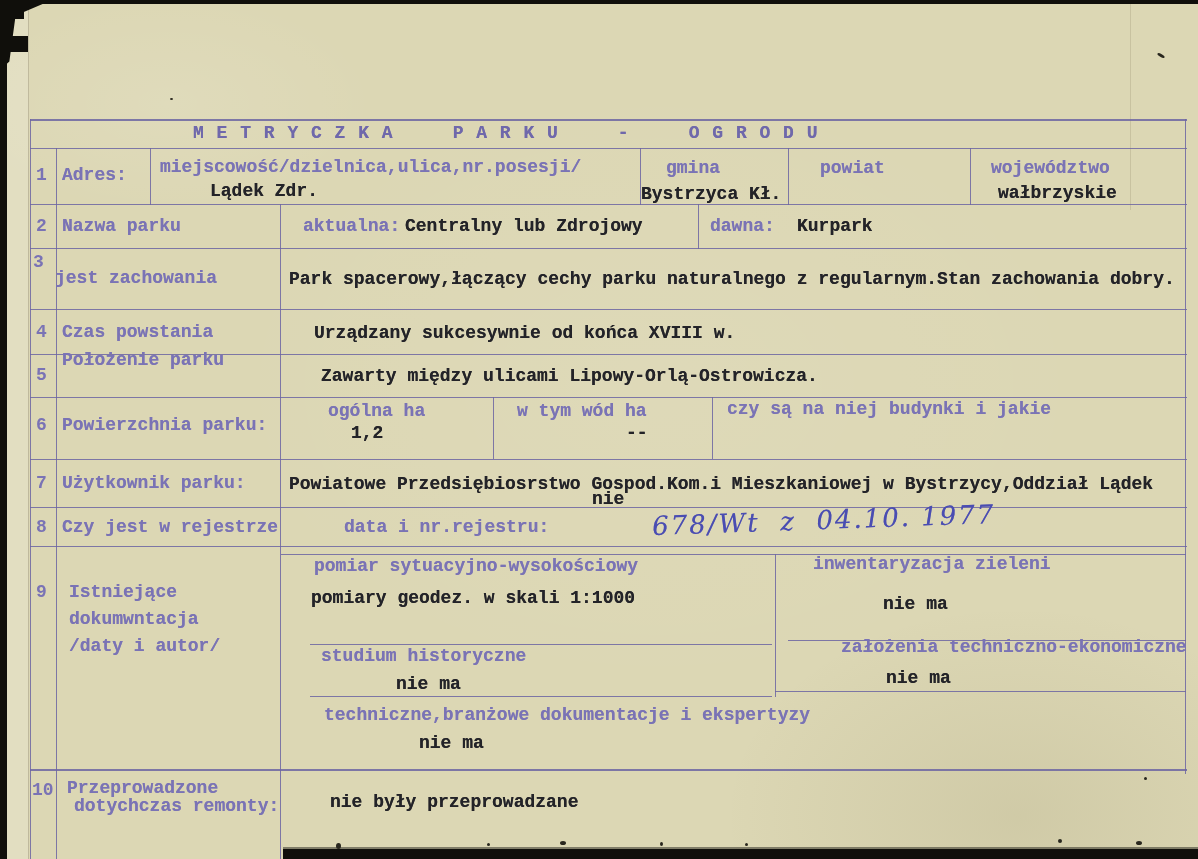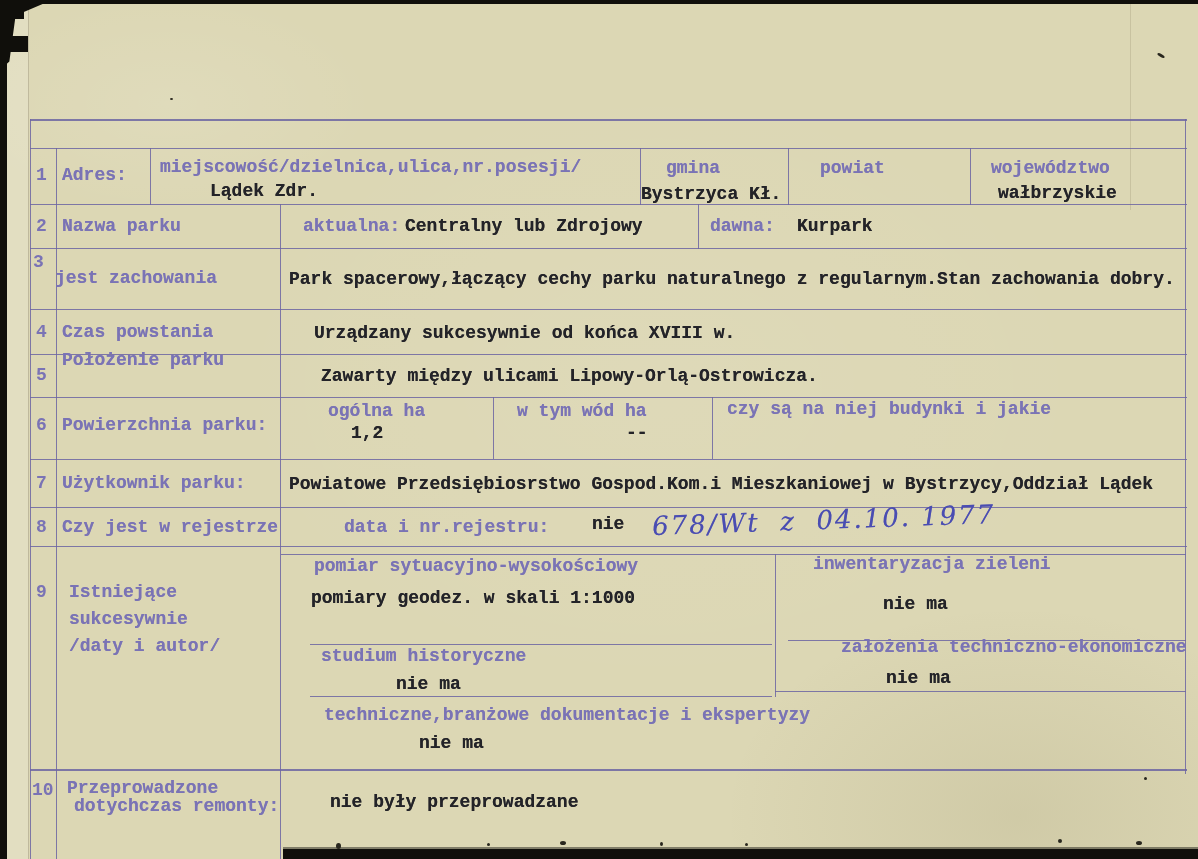--- a/index.html
+++ b/index.html
@@ -28,20 +28,21 @@
   .fold{position:absolute;left:1130px;top:0;width:1px;height:210px;background:rgba(110,100,70,0.18);}
 </style>
 </head>
 <body>
 
 <div class="scan">
 
   <div class="strip-light"></div>
   <div class="fold"></div>
 
+  <div class="t title" style="left:193px;top:123px">M E T R Y C Z K A     P A R K U     -     O G R O D U</div>
 
   <div class="hl" style="left:30px;top:119px;width:1157px;height:2px"></div>
   <div class="hl" style="left:30px;top:148px;width:1157px"></div>
   <div class="hl" style="left:30px;top:204px;width:1157px"></div>
   <div class="hl" style="left:30px;top:248px;width:1157px"></div>
   <div class="hl" style="left:30px;top:309px;width:1157px"></div>
   <div class="hl" style="left:30px;top:354px;width:1157px"></div>
   <div class="hl" style="left:30px;top:397px;width:1157px"></div>
   <div class="hl" style="left:30px;top:459px;width:1157px"></div>
   <div class="hl" style="left:30px;top:507px;width:1157px"></div>
@@ -104,26 +105,26 @@
   <div class="t val" style="left:626px;top:423px">--</div>
   <div class="t lbl" style="left:727px;top:399px">czy są na niej budynki i jakie</div>
 
   <div class="t num" style="left:36px;top:473px">7</div>
   <div class="t lbl" style="left:62px;top:473px">Użytkownik parku:</div>
   <div class="t val" style="left:289px;top:474px">Powiatowe Przedsiębiosrstwo Gospod.Kom.i Mieszkaniowej w Bystrzycy,Oddział Lądek</div>
 
   <div class="t num" style="left:36px;top:517px">8</div>
   <div class="t lbl" style="left:62px;top:517px">Czy jest w rejestrze</div>
   <div class="t lbl" style="left:344px;top:517px">data i nr.rejestru:</div>
-  <div class="t val" style="left:592px;top:514px">nie</div>
+  <div class="t val" style="left:592px;top:489px">nie</div>
   <div class="hand" style="left:652px;top:505px">678/Wt  z  04.10. 1977</div>
 
   <div class="t num" style="left:36px;top:582px">9</div>
   <div class="t lbl" style="left:69px;top:582px">Istniejące</div>
-  <div class="t lbl" style="left:69px;top:609px">sukcesywnie</div>
+  <div class="t lbl" style="left:69px;top:609px">dokumwntacja</div>
   <div class="t lbl" style="left:69px;top:636px">/daty i autor/</div>
   <div class="t lbl" style="left:314px;top:556px">pomiar sytuacyjno-wysokościowy</div>
   <div class="t val" style="left:311px;top:588px">pomiary geodez. w skali 1:1000</div>
   <div class="t lbl" style="left:813px;top:554px">inwentaryzacja zieleni</div>
   <div class="t val" style="left:883px;top:594px">nie ma</div>
   <div class="t lbl" style="left:321px;top:646px">studium historyczne</div>
   <div class="t val" style="left:396px;top:674px">nie ma</div>
   <div class="t lbl" style="left:841px;top:637px">założenia techniczno-ekonomiczne</div>
   <div class="t val" style="left:886px;top:668px">nie ma</div>
   <div class="t lbl" style="left:324px;top:705px">techniczne,branżowe dokumentacje i ekspertyzy</div>

